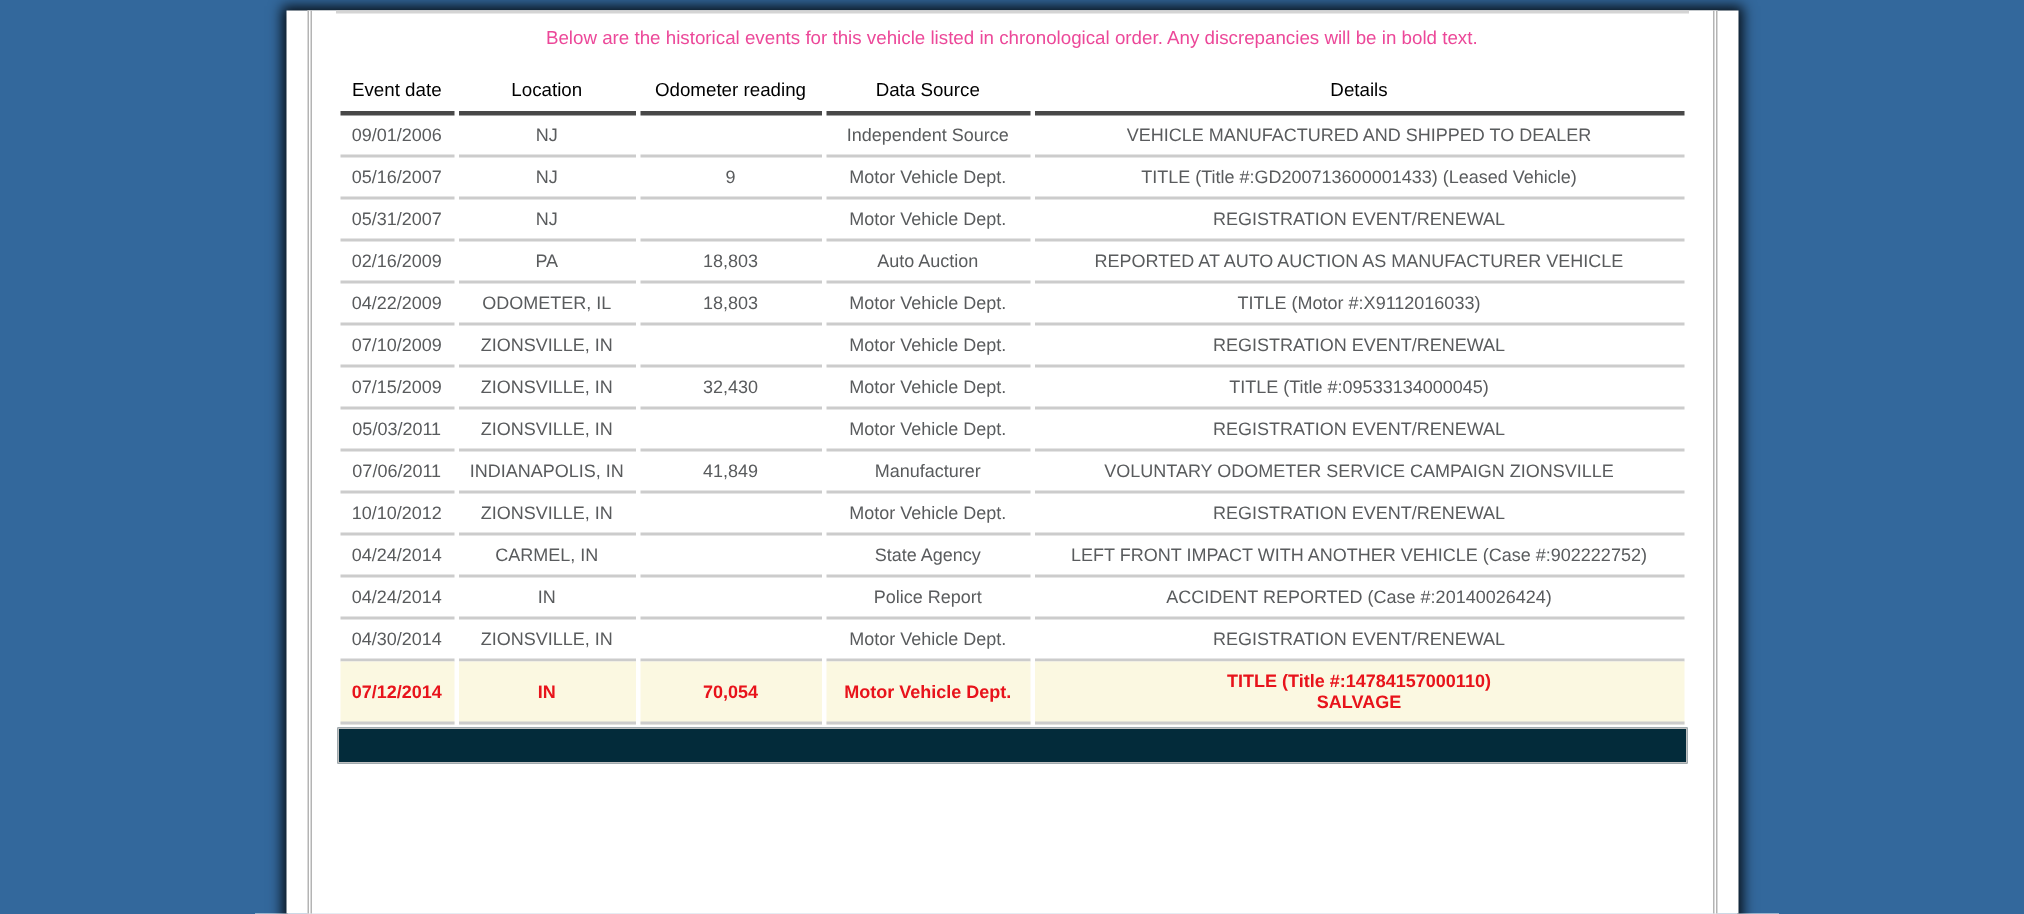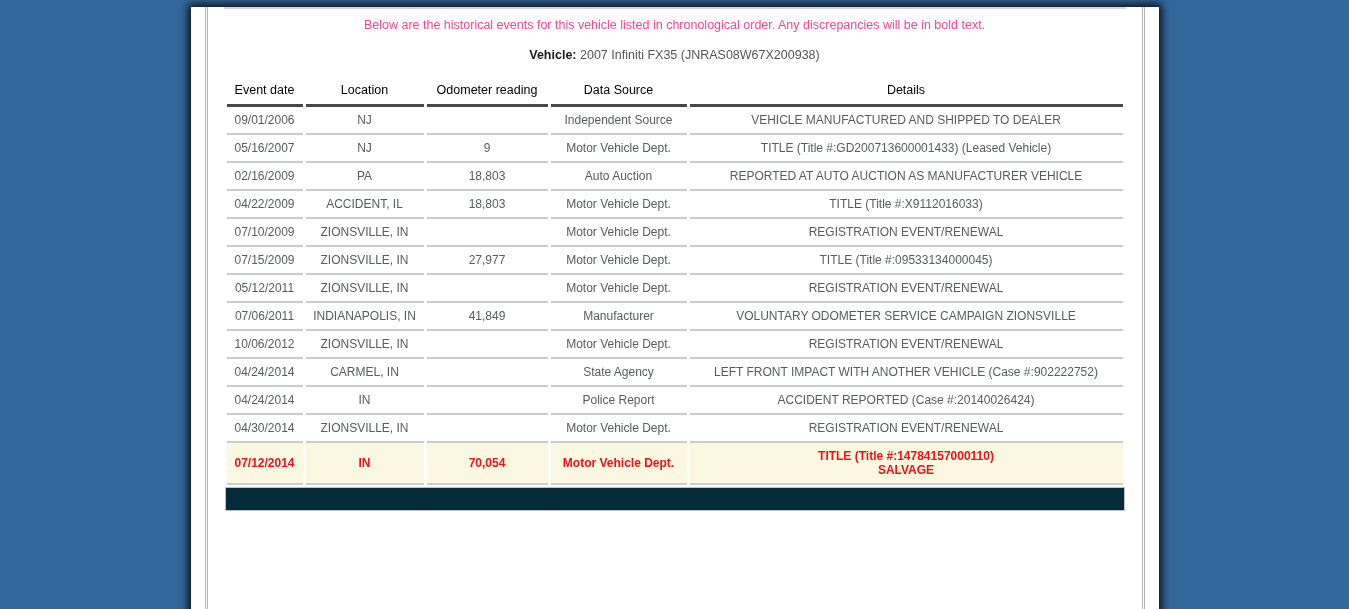--- a/index.html
+++ b/index.html
@@ -58,24 +58,20 @@
 <body>
 
 <div class="page">
   <div class="panel">
 
     <div class="top-rule"></div>
 
     <div class="intro">Below are the historical events for this vehicle listed in chronological order. Any discrepancies will be in bold text.</div>
 
 
-    <div class="meta-line">
-      <b>Vehicle:</b>
-      <span>2007 Infiniti FX35 (JNRAS08W67X200938)</span>
-    </div>
 
     <table class="history">
       <colgroup>
         <col style="width:76px">
         <col style="width:118px">
         <col style="width:121px">
         <col style="width:136px">
         <col>
       </colgroup>
       <thead>
@@ -100,75 +96,84 @@
           <tr>
             <td>05/16/2007</td>
             <td>NJ</td>
             <td>9</td>
             <td>Motor Vehicle Dept.</td>
             <td>
               <div>TITLE (Title #:GD200713600001433) (Leased Vehicle)</div>
             </td>
           </tr>
           <tr>
+            <td>05/31/2007</td>
+            <td>NJ</td>
+            <td></td>
+            <td>Motor Vehicle Dept.</td>
+            <td>
+              <div>REGISTRATION EVENT/RENEWAL</div>
+            </td>
+          </tr>
+          <tr>
             <td>02/16/2009</td>
             <td>PA</td>
             <td>18,803</td>
             <td>Auto Auction</td>
             <td>
               <div>REPORTED AT AUTO AUCTION AS MANUFACTURER VEHICLE</div>
             </td>
           </tr>
           <tr>
             <td>04/22/2009</td>
-            <td>ACCIDENT, IL</td>
+            <td>ODOMETER, IL</td>
             <td>18,803</td>
             <td>Motor Vehicle Dept.</td>
             <td>
-              <div>TITLE (Title #:X9112016033)</div>
+              <div>TITLE (Motor #:X9112016033)</div>
             </td>
           </tr>
           <tr>
             <td>07/10/2009</td>
             <td>ZIONSVILLE, IN</td>
             <td></td>
             <td>Motor Vehicle Dept.</td>
             <td>
               <div>REGISTRATION EVENT/RENEWAL</div>
             </td>
           </tr>
           <tr>
             <td>07/15/2009</td>
             <td>ZIONSVILLE, IN</td>
-            <td>27,977</td>
+            <td>32,430</td>
             <td>Motor Vehicle Dept.</td>
             <td>
               <div>TITLE (Title #:09533134000045)</div>
             </td>
           </tr>
           <tr>
-            <td>05/12/2011</td>
+            <td>05/03/2011</td>
             <td>ZIONSVILLE, IN</td>
             <td></td>
             <td>Motor Vehicle Dept.</td>
             <td>
               <div>REGISTRATION EVENT/RENEWAL</div>
             </td>
           </tr>
           <tr>
             <td>07/06/2011</td>
             <td>INDIANAPOLIS, IN</td>
             <td>41,849</td>
             <td>Manufacturer</td>
             <td>
               <div>VOLUNTARY ODOMETER SERVICE CAMPAIGN ZIONSVILLE</div>
             </td>
           </tr>
           <tr>
-            <td>10/06/2012</td>
+            <td>10/10/2012</td>
             <td>ZIONSVILLE, IN</td>
             <td></td>
             <td>Motor Vehicle Dept.</td>
             <td>
               <div>REGISTRATION EVENT/RENEWAL</div>
             </td>
           </tr>
           <tr>
             <td>04/24/2014</td>
             <td>CARMEL, IN</td>

